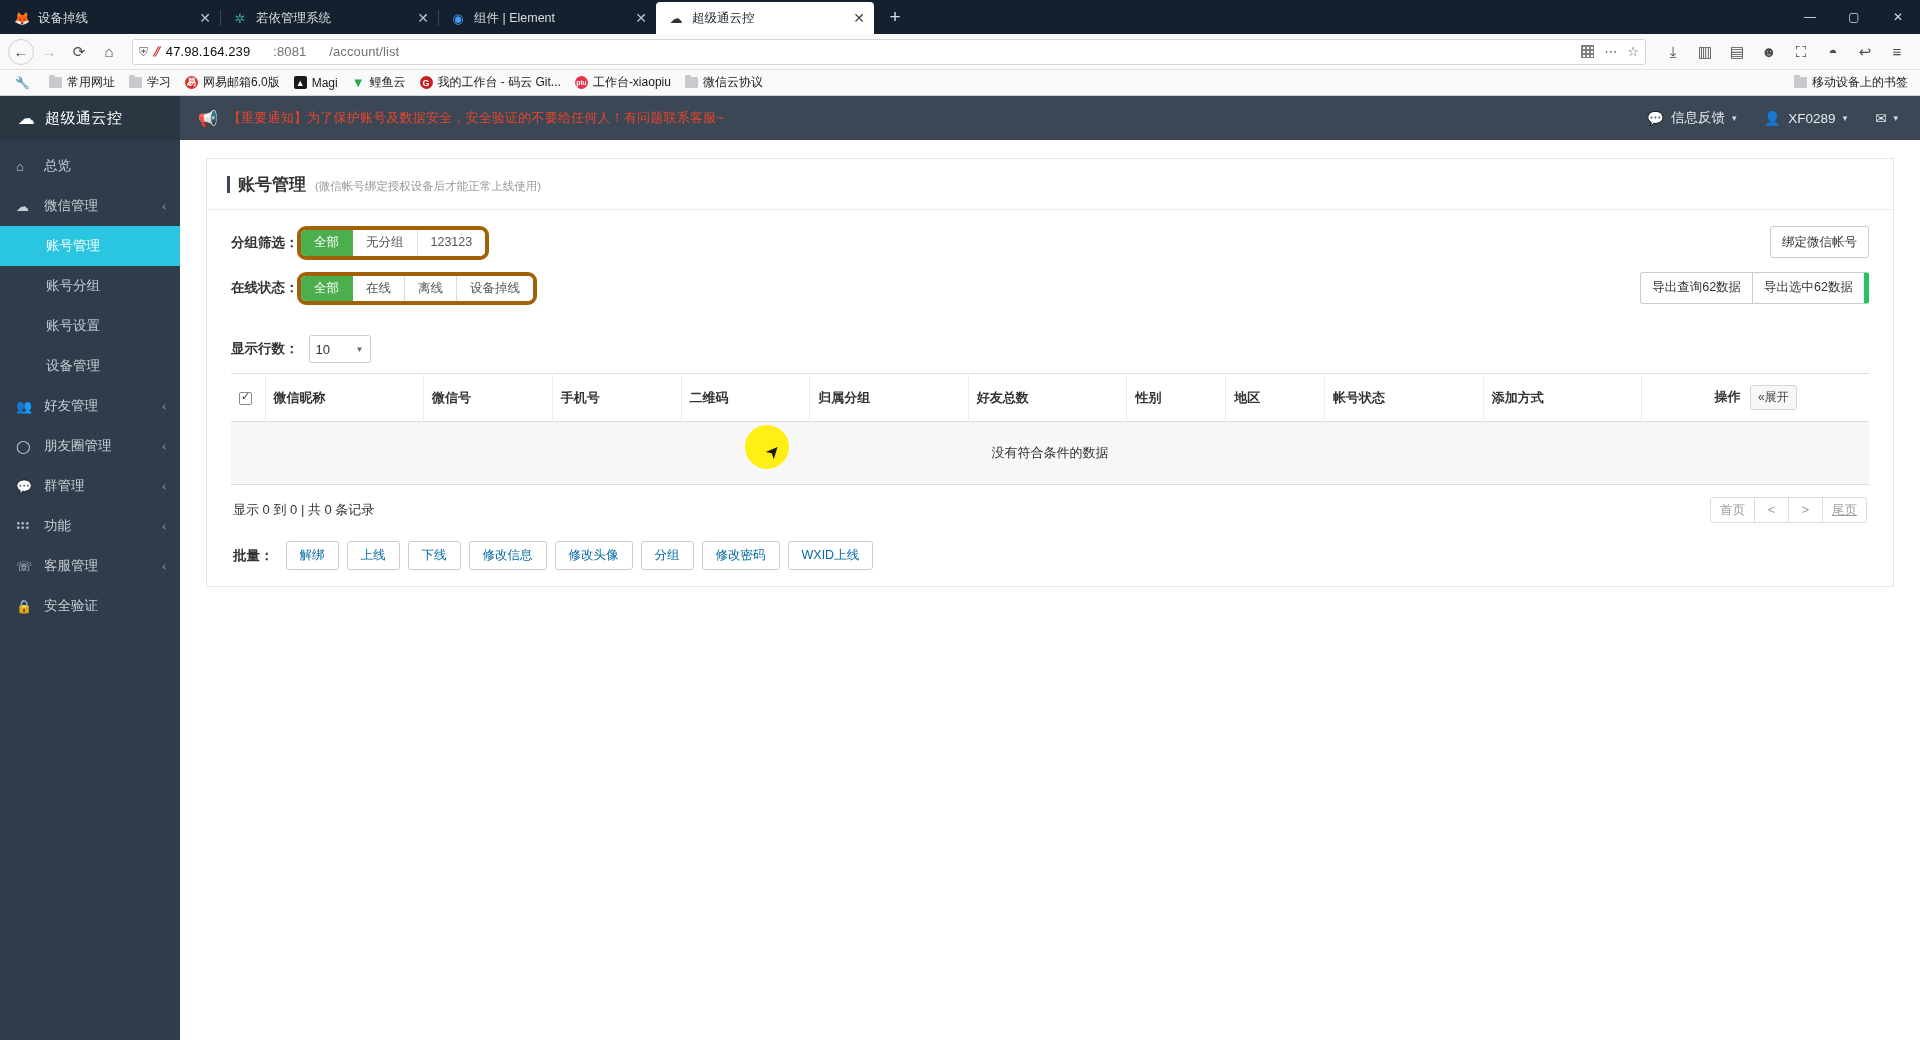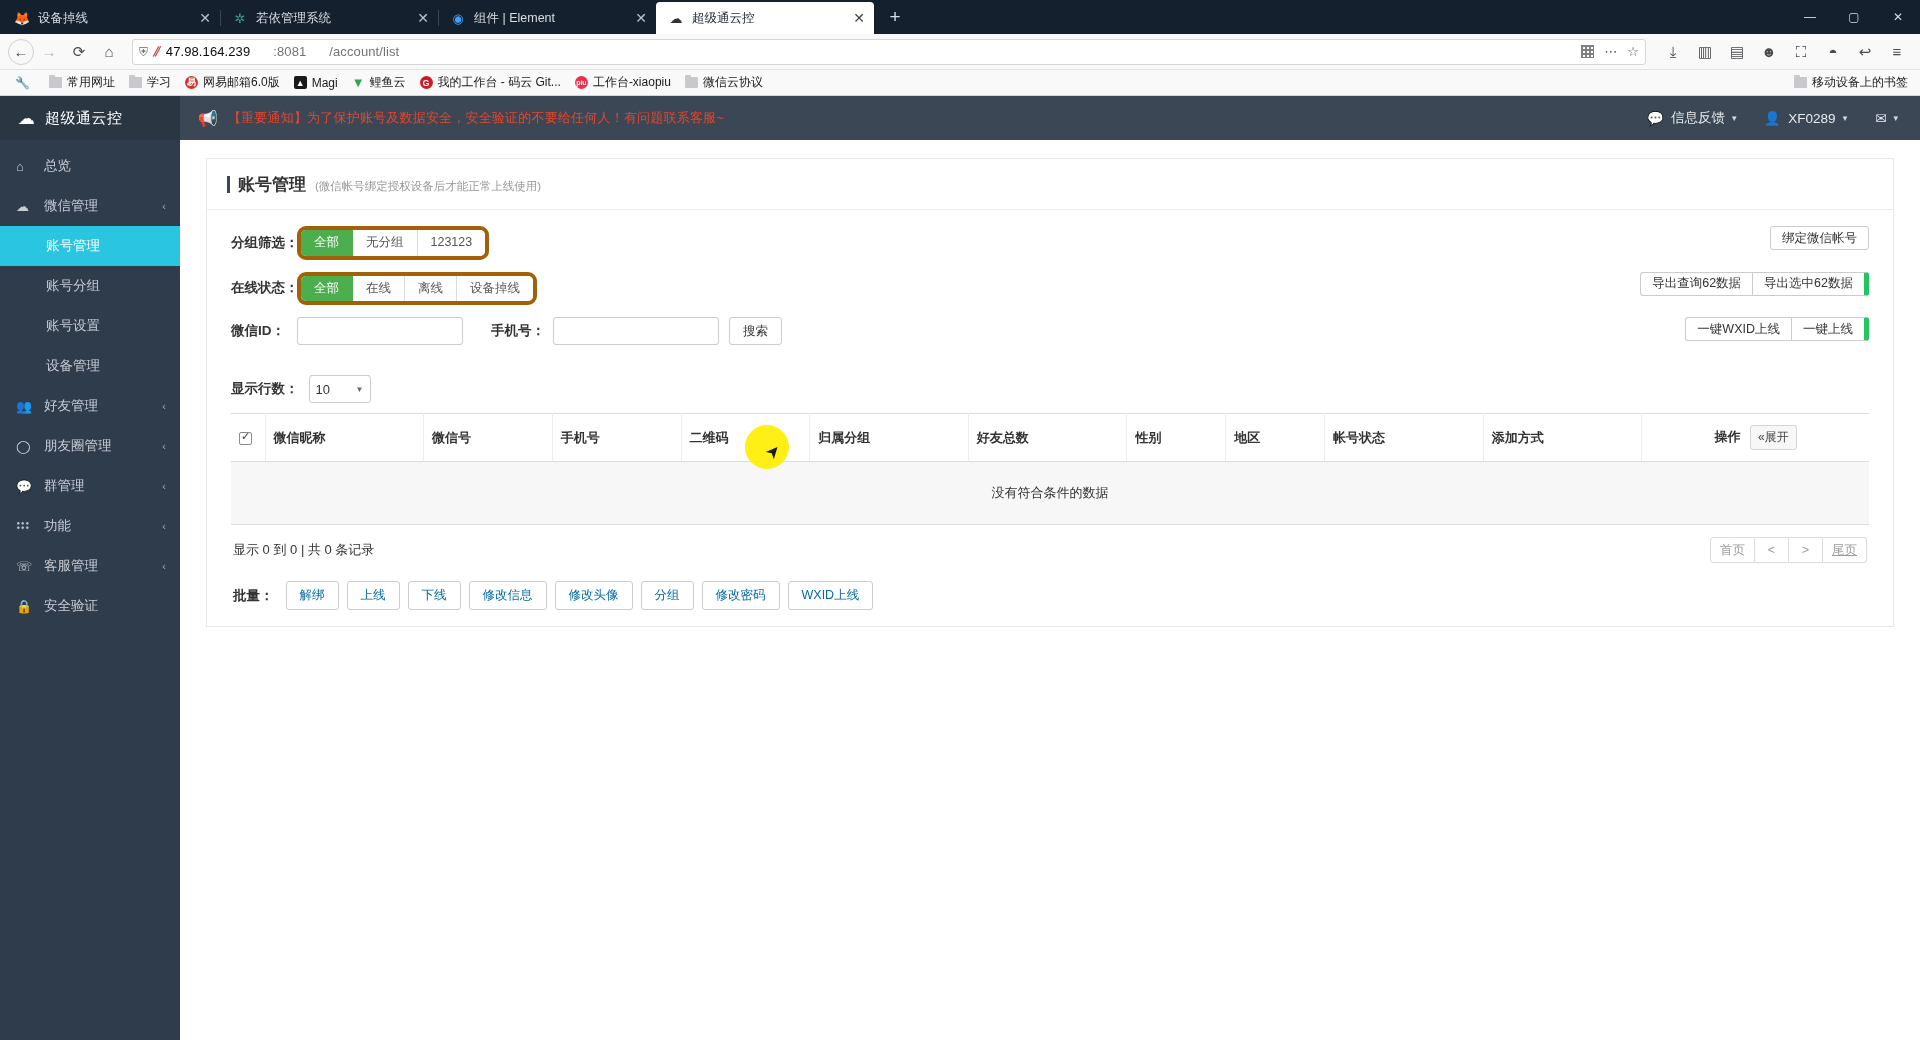--- a/index.html
+++ b/index.html
@@ -209,21 +209,21 @@
   .inline-label {
     font-size: 13.5px; color: #333; font-weight: bold; margin: 0 8px 0 28px; white-space: nowrap;
   }
   .sbtn {
     height: 28px; padding: 0 13px; border: 1px solid #cccccc; border-radius: 3px;
     background: #fff; font-size: 12.5px; color: #333; margin-left: 10px;
     display: inline-flex; align-items: center;
   }
   .right-btns { position: absolute; right: 0; top: 0; display: flex; }
   .rbtn {
-    height: 24px; padding: 0 11px; border: 1px solid #cccccc; background: #fff;
+    height: 32px; padding: 0 11px; border: 1px solid #cccccc; background: #fff;
     font-size: 12.5px; color: #333; display: inline-flex; align-items: center;
     border-radius: 3px; white-space: nowrap;
   }
   .rjoin { display: inline-flex; }
   .rjoin .rbtn { border-radius: 0; border-right: none; }
   .rjoin .rbtn:first-child { border-radius: 3px 0 0 3px; }
   .rjoin .rbtn:last-child { border-radius: 0 3px 3px 0; border-right: 5px solid #22c55e; }
 
   .tablewrap { padding: 8px 24px 0 24px; }
   .tbar { display: flex; align-items: center; margin-bottom: 10px; }
@@ -553,33 +553,20 @@
                 <span class="gb">设备掉线</span>
               </span>
               <span class="right-btns">
                 <span class="rjoin">
                   <span class="rbtn">导出查询62数据</span>
                   <span class="rbtn">导出选中62数据</span>
                 </span>
               </span>
             </div>
 
-            <div class="frow">
-              <span class="flabel">微信ID：</span>
-              <input class="tinput" type="text" value="" style="">
-              <span class="inline-label">手机号：</span>
-              <input class="tinput" type="text" value="" style="">
-              <span class="sbtn">搜索</span>
-              <span class="right-btns">
-                <span class="rjoin">
-                  <span class="rbtn">一键WXID上线</span>
-                  <span class="rbtn">一键上线</span>
-                </span>
-              </span>
-            </div>
 
           </div>
 
           <div class="tablewrap">
 
             <div class="tbar">
               <span class="lbl">显示行数：</span>
               <span class="selwrap">
                 <select class="tsel">
                   <option>10</option>

